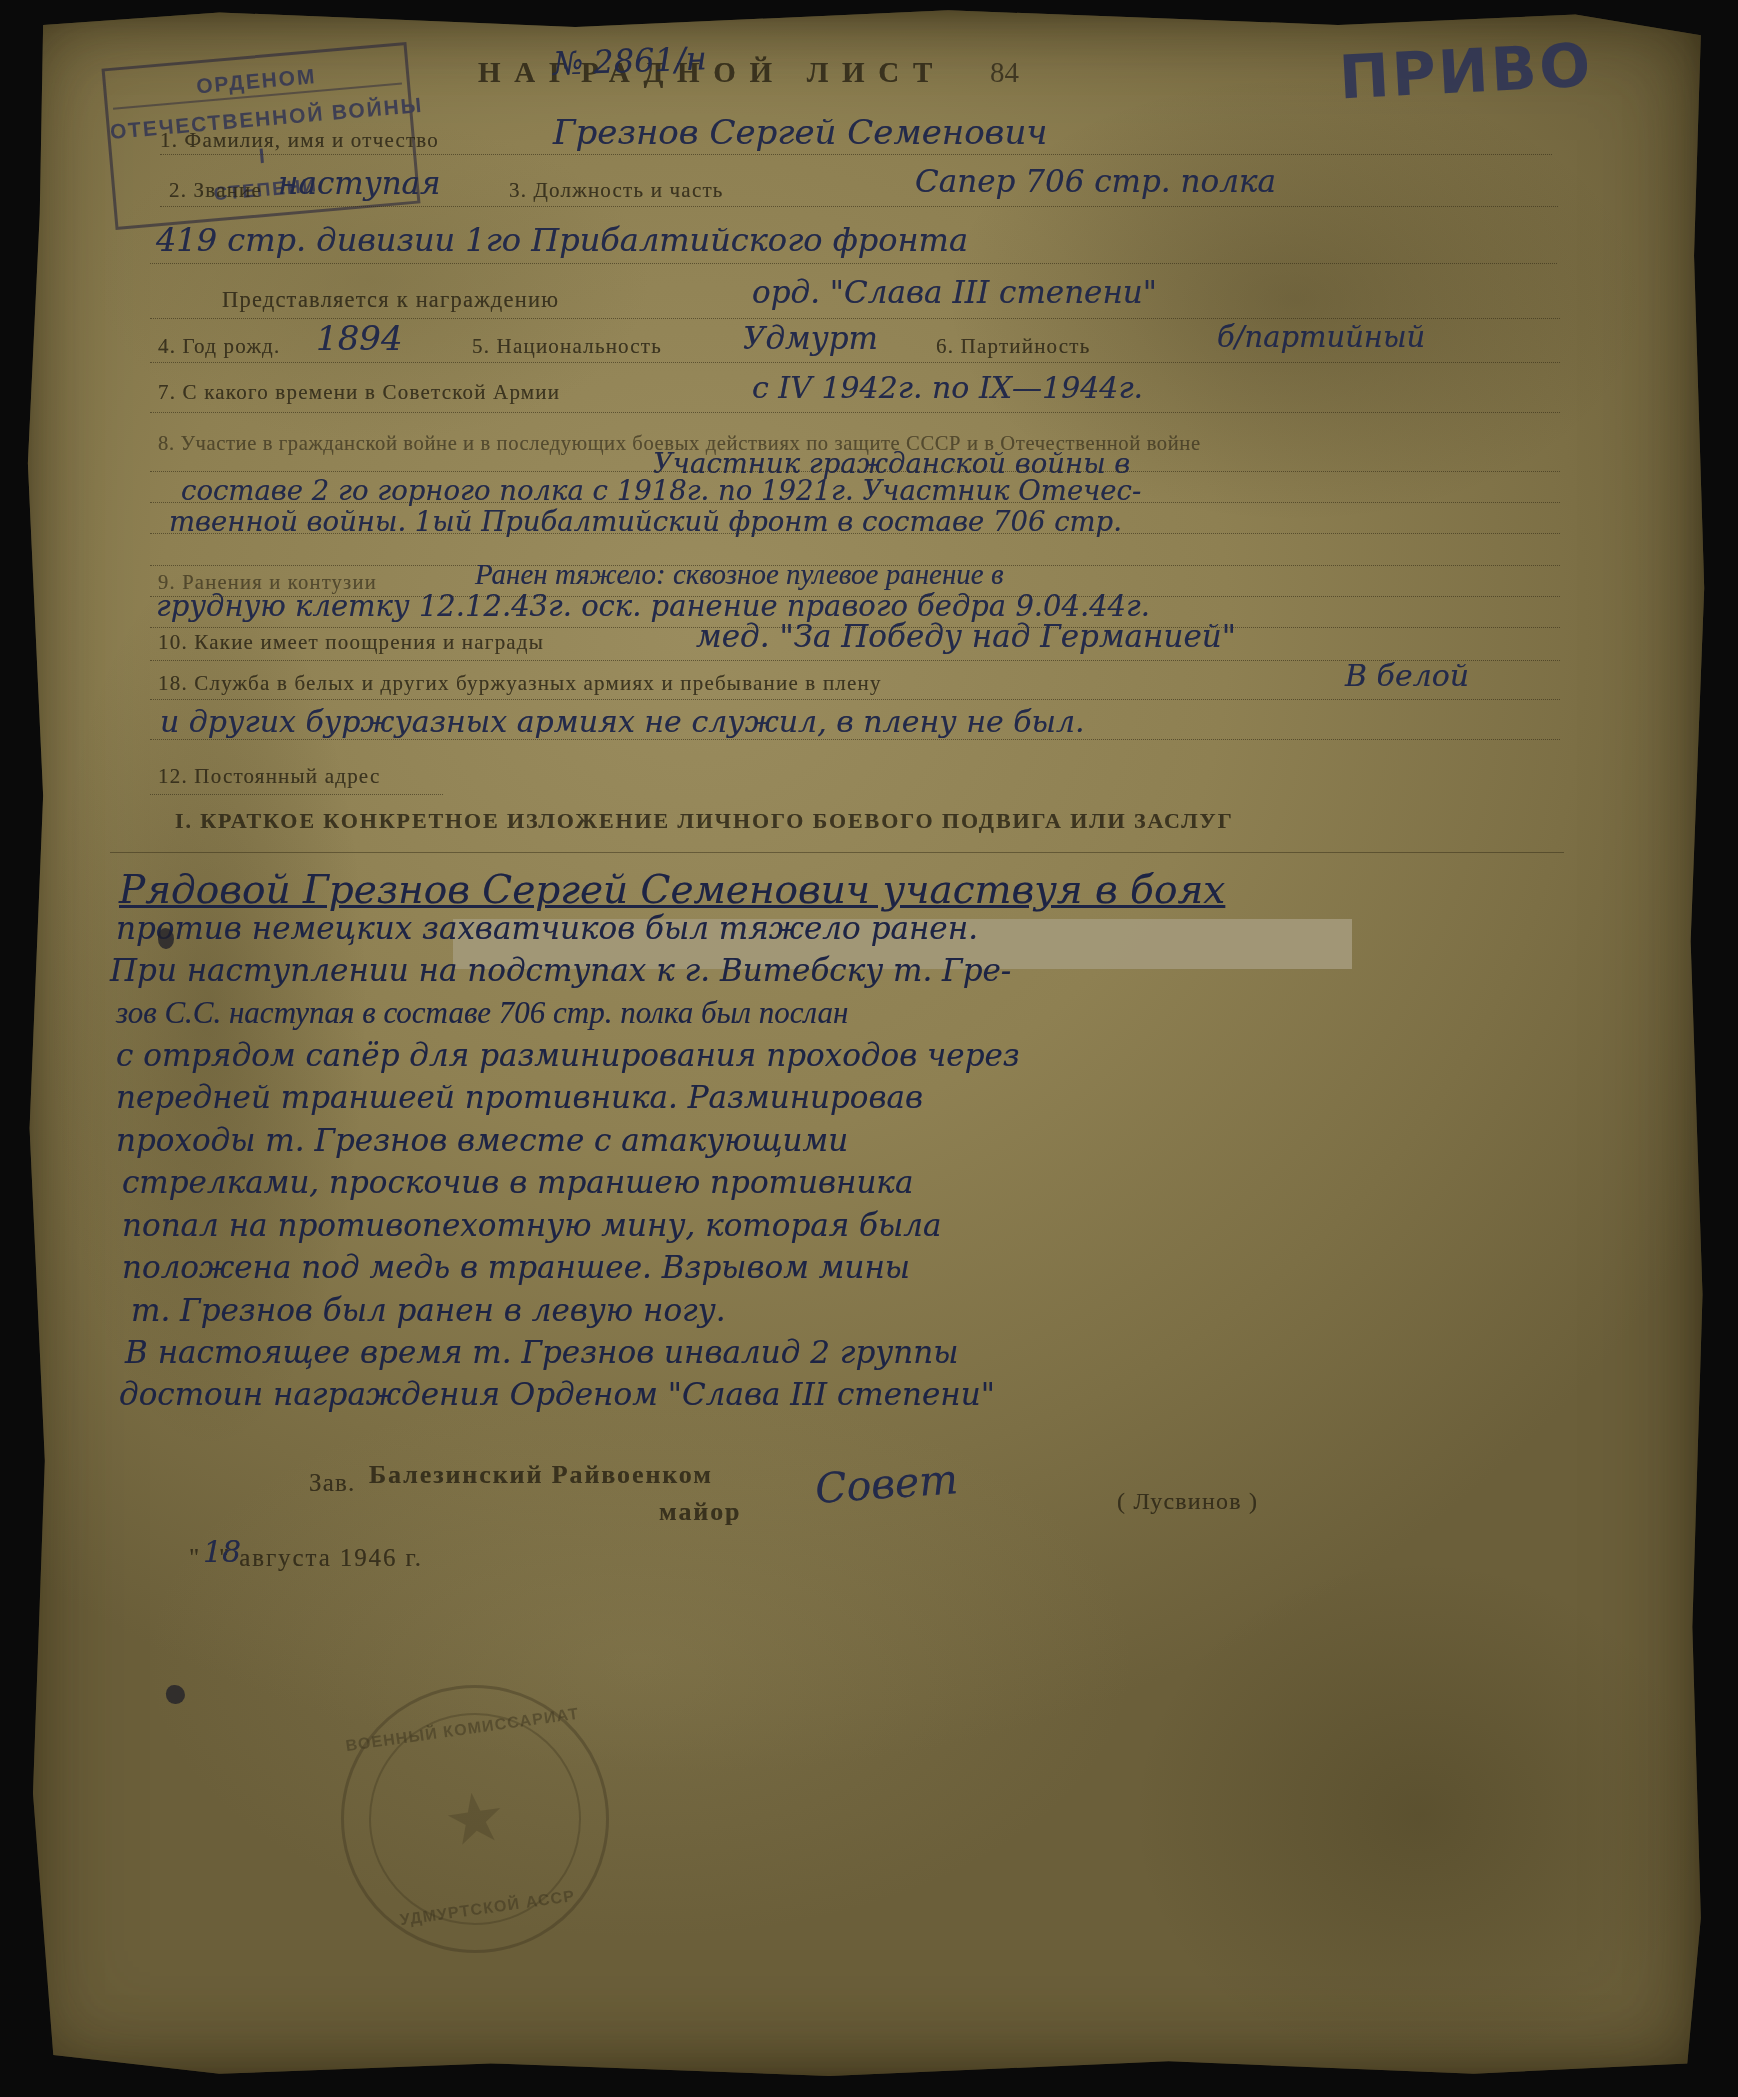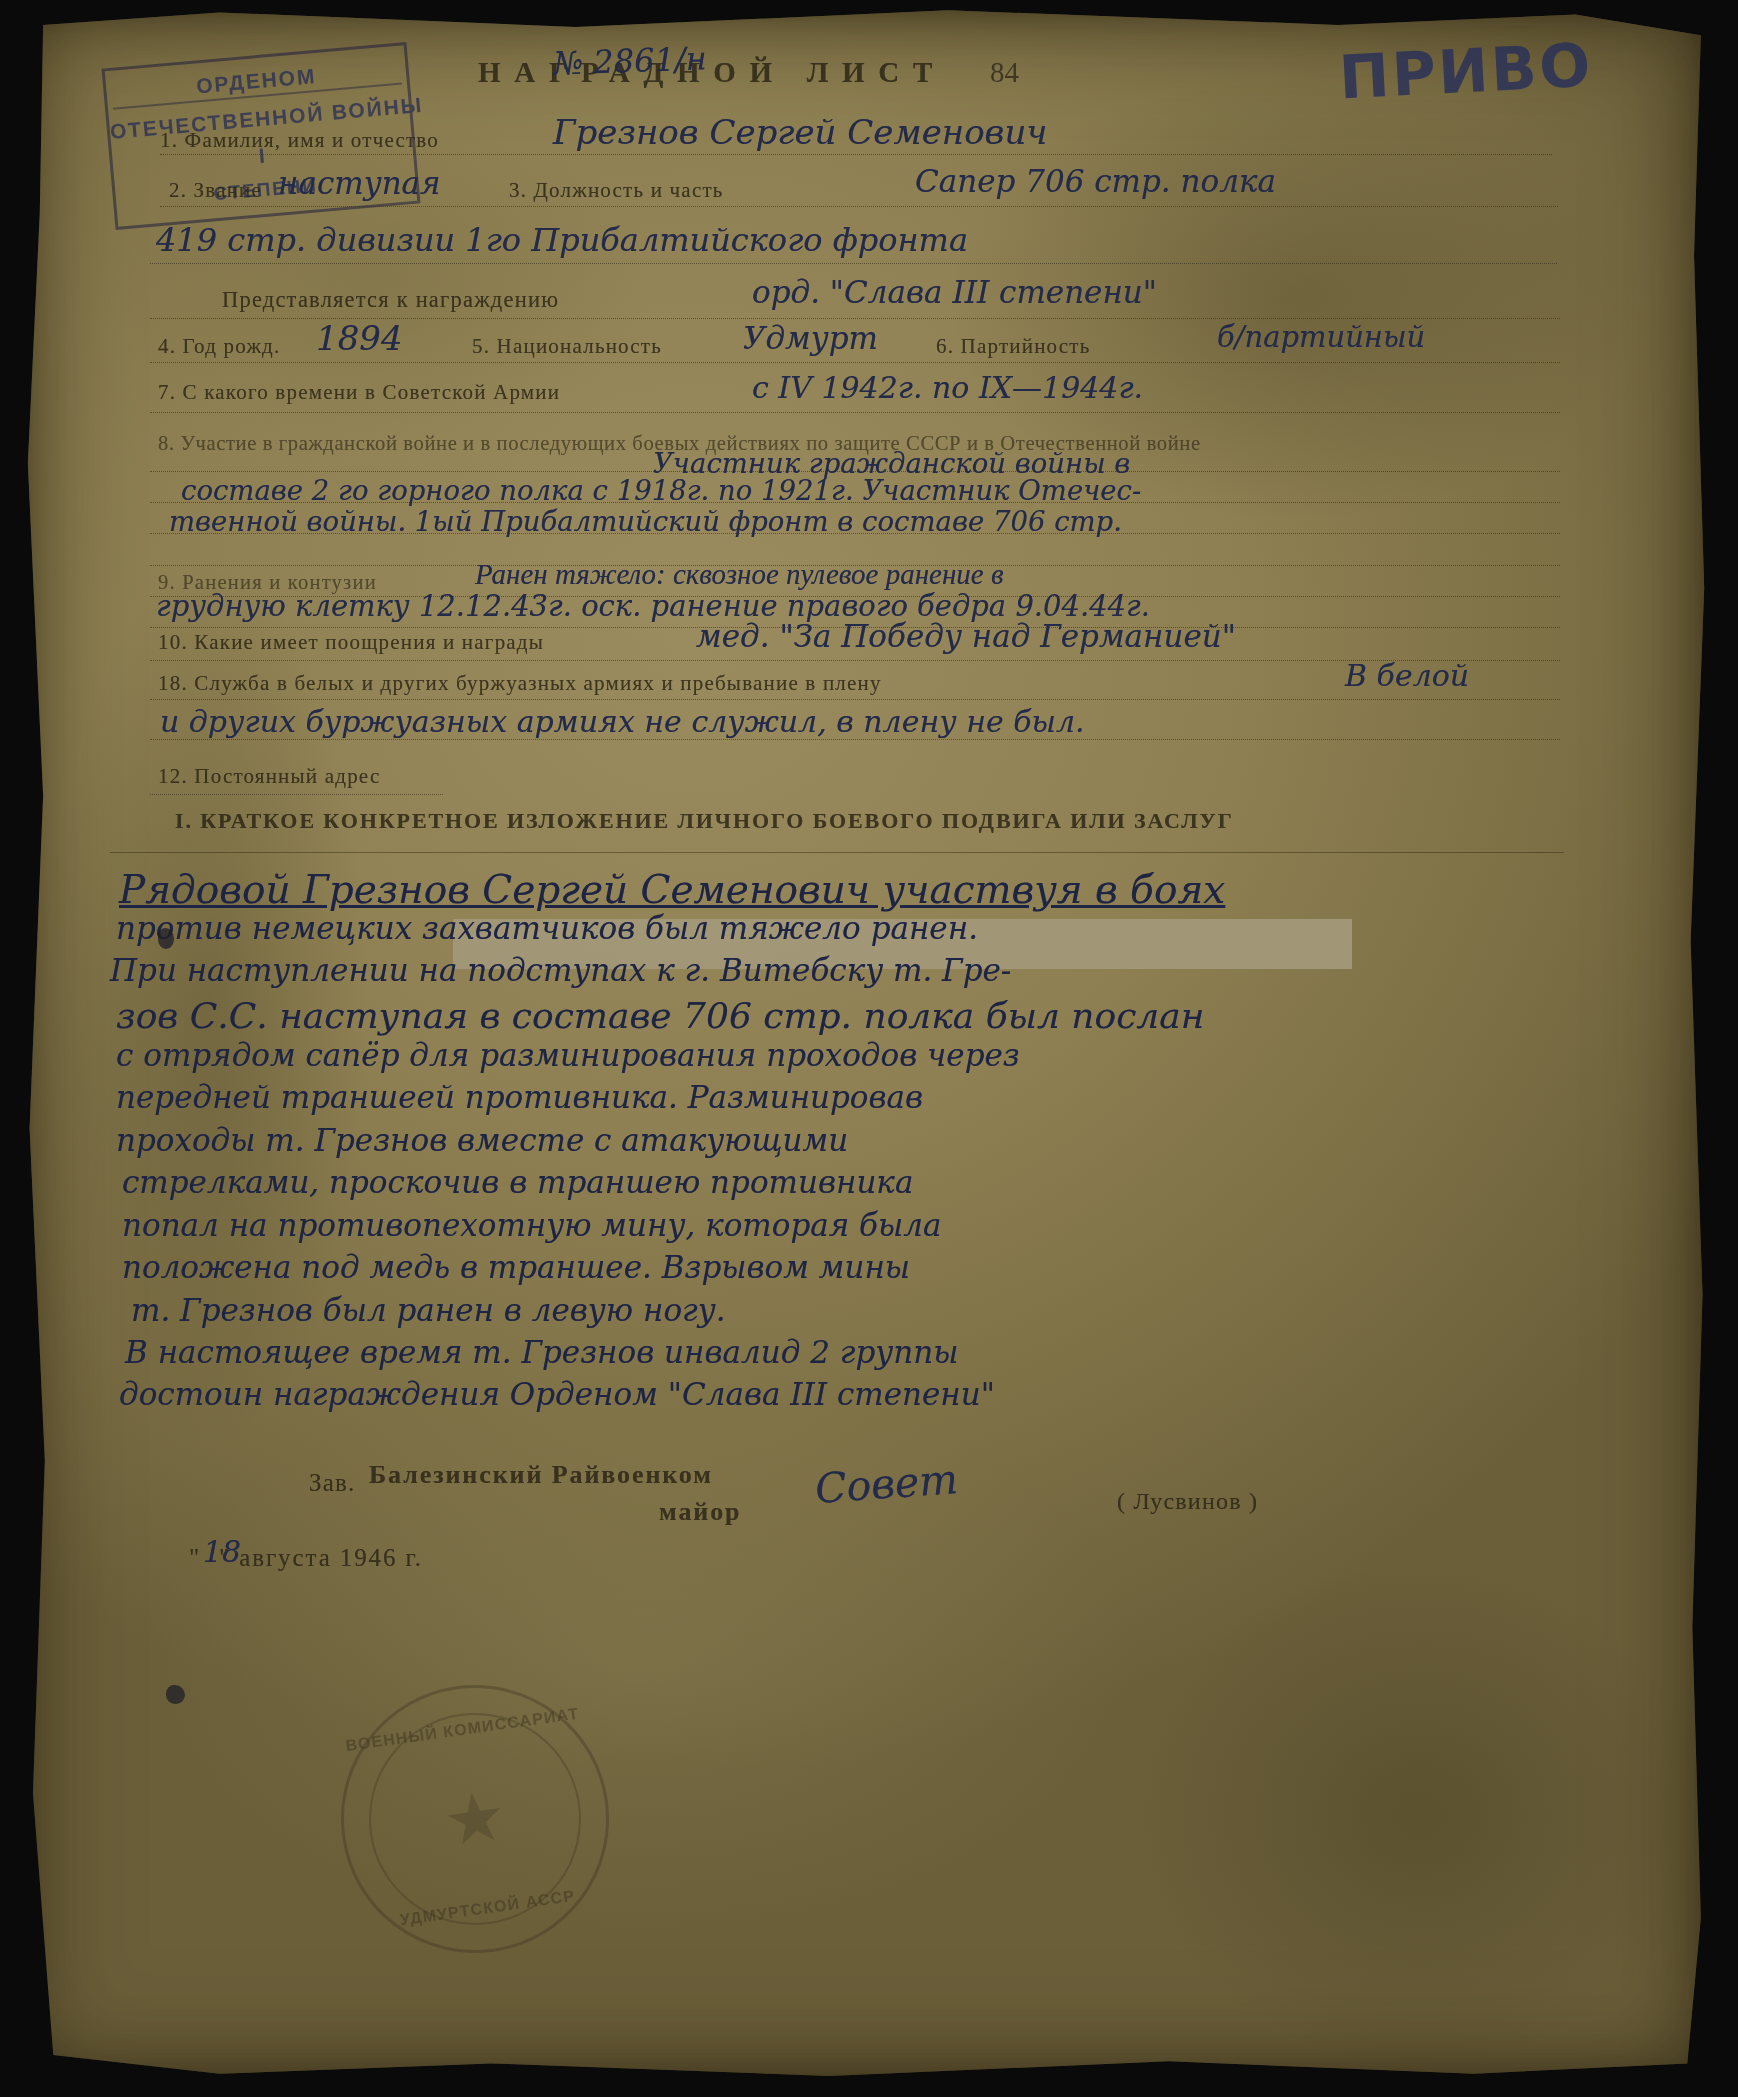--- a/index.html
+++ b/index.html
@@ -274,21 +274,21 @@
     <div id="redaction"></div>
     <div class="dots" style="left:134px; top:788px; width:293px;"></div>
 
     <div class="typed b" style="left:159px; top:802px; font-size:22px; letter-spacing:1.9px;">I. КРАТКОЕ КОНКРЕТНОЕ ИЗЛОЖЕНИЕ ЛИЧНОГО БОЕВОГО ПОДВИГА ИЛИ ЗАСЛУГ</div>
 
     <div class="rule" style="left:94px; top:846px; width:1454px;"></div>
 
     <div class="hand dk" style="left:103px; top:861px; font-size:39px;text-decoration:underline;">Рядовой Грезнов Сергей Семенович участвуя в боях</div>
     <div class="hand dk" style="left:100px; top:904px; font-size:31px;">против немецких захватчиков был тяжело ранен.</div>
     <div class="hand dk" style="left:94px; top:946px; font-size:31px;">При наступлении на подступах к г. Витебску т. Гре-</div>
-    <div class="hand dk" style="left:100px; top:989px; font-size:36px;">зов С.С. наступая в составе 706 стр. полка был послан</div>
+    <div class="hand dk" style="left:100px; top:989px; font-size:31px;font-family:Liberation Serif, serif;">зов С.С. наступая в составе 706 стр. полка был послан</div>
     <div class="hand dk" style="left:100px; top:1031px; font-size:31px;">с отрядом сапёр для разминирования проходов через</div>
     <div class="hand dk" style="left:100px; top:1073px; font-size:31px;">передней траншеей противника. Разминировав</div>
     <div class="hand dk" style="left:100px; top:1116px; font-size:31px;">проходы т. Грезнов вместе с атакующими</div>
     <div class="hand dk" style="left:106px; top:1158px; font-size:31px;">стрелками, проскочив в траншею противника</div>
     <div class="hand dk" style="left:106px; top:1201px; font-size:31px;">попал на противопехотную мину, которая была</div>
     <div class="hand dk" style="left:106px; top:1243px; font-size:31px;">положена под медь в траншее. Взрывом мины</div>
     <div class="hand dk" style="left:115px; top:1286px; font-size:31px;">т. Грезнов был ранен в левую ногу.</div>
     <div class="hand dk" style="left:109px; top:1328px; font-size:31px;">В настоящее время т. Грезнов инвалид 2 группы</div>
     <div class="hand dk" style="left:103px; top:1370px; font-size:31px;">достоин награждения Орденом "Слава III степени"</div>
 

